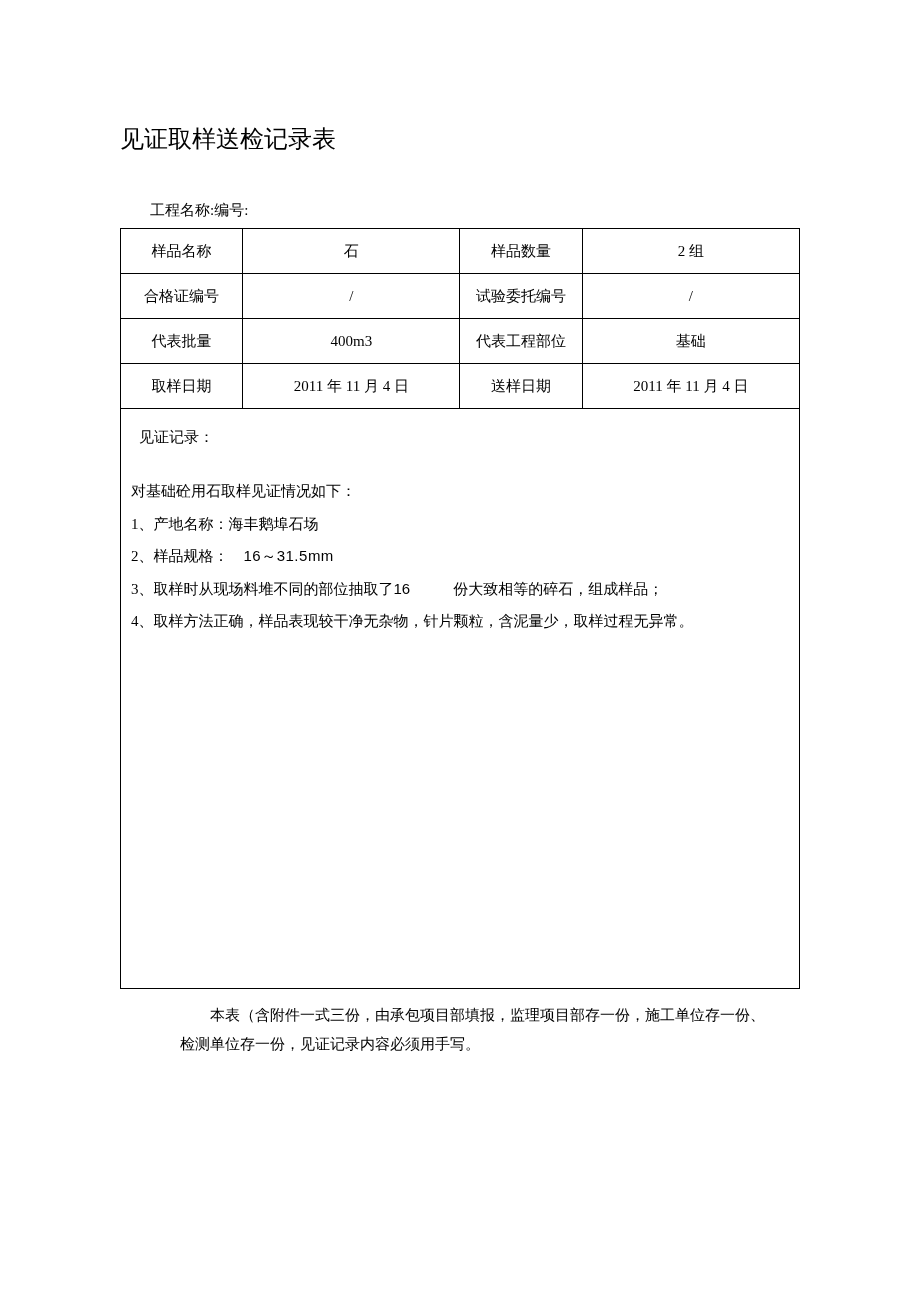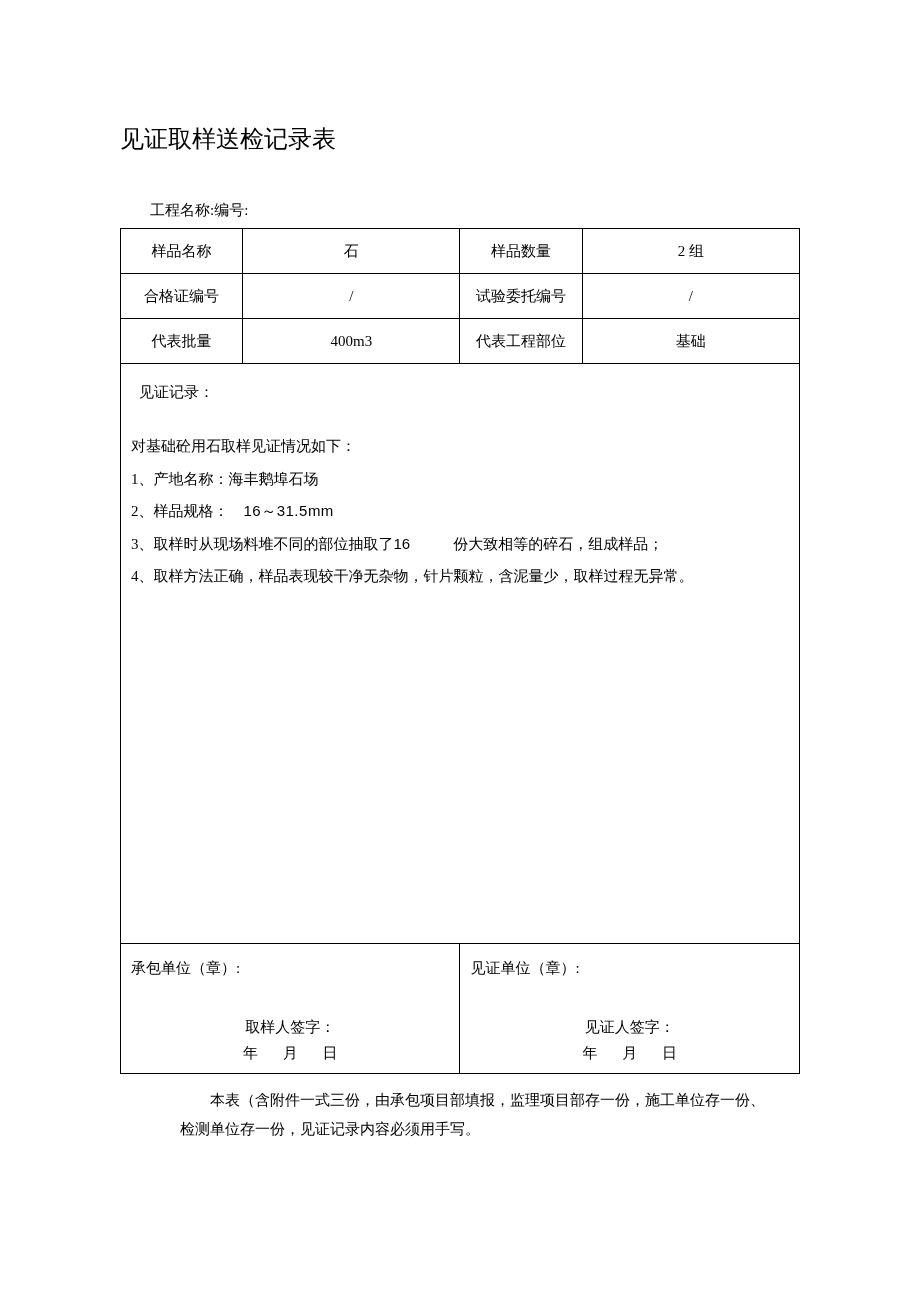--- a/index.html
+++ b/index.html
@@ -92,55 +92,37 @@
     <td>试验委托编号</td>
     <td>/</td>
   </tr>
   <tr>
     <td>代表批量</td>
     <td>400m3</td>
     <td>代表工程部位</td>
     <td>基础</td>
   </tr>
   <tr>
+    <td>取样日期</td>
+    <td>2011 年 11 月 4 日</td>
+    <td>送样日期</td>
+    <td>2011 年 11 月 4 日</td>
+  </tr>
+  <tr>
     <td colspan="4" class="record-cell">
       <p class="record-label">见证记录：</p>
       <div class="record-body">
         <p>对基础砼用石取样见证情况如下：</p>
         <p>1、产地名称：海丰鹅埠石场</p>
         <p>
           <span>2、样品规格：　</span><span class="spec-num">16～31.5mm</span>
         </p>
         <p>
           <span>3、取样时从现场料堆不同的部位抽取了</span><span class="inline-num">16</span><span> 份大致相等的碎石，组成样品；</span>
         </p>
         <p>4、取样方法正确，样品表现较干净无杂物，针片颗粒，含泥量少，取样过程无异常。</p>
       </div>
     </td>
   </tr>
-  <tr>
-    <td colspan="2" class="sig-cell">
-      <div>承包单位（章）:</div>
-      <div class="sig-bottom">
-        <div class="sign-line">取样人签字：</div>
-        <div class="date-line">
-          <span>年</span>
-          <span>月</span>
-          <span>日</span>
-        </div>
-      </div>
-    </td>
-    <td colspan="2" class="sig-cell">
-      <div>见证单位（章）:</div>
-      <div class="sig-bottom">
-        <div class="sign-line">见证人签字：</div>
-        <div class="date-line">
-          <span>年</span>
-          <span>月</span>
-          <span>日</span>
-        </div>
-      </div>
-    </td>
-  </tr>
 </tbody>
   </table>
 
 <p class="footer-note">本表（含附件一式三份，由承包项目部填报，监理项目部存一份，施工单位存一份、检测单位存一份，见证记录内容必须用手写。</p>
 
 </body></html>

